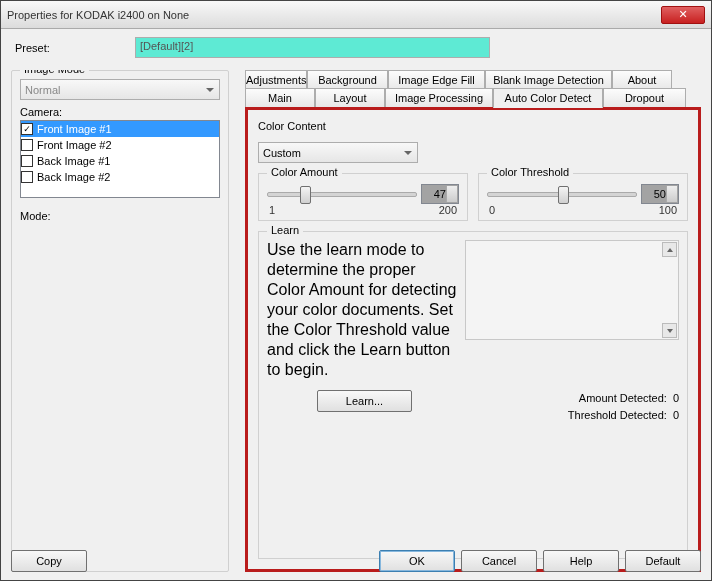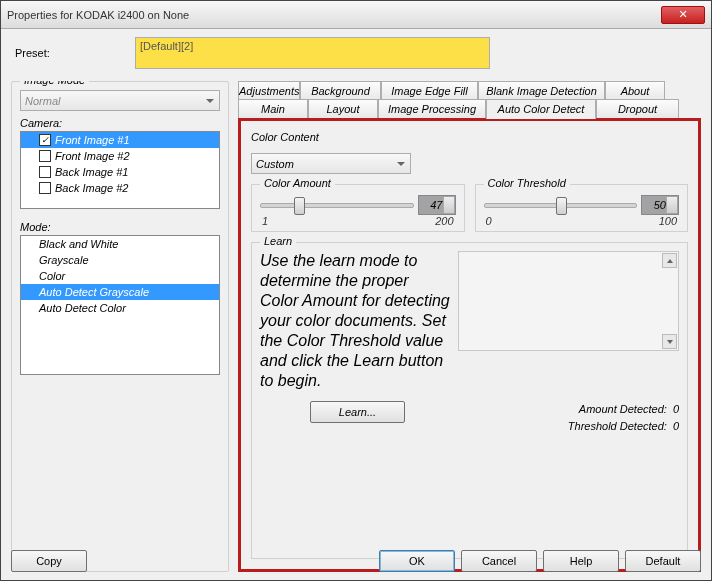--- a/index.html
+++ b/index.html
@@ -4,34 +4,34 @@
 <style>
 * { box-sizing: border-box; font-family: "Segoe UI", Tahoma, sans-serif; font-size: 11px; }
 body { margin: 0; padding: 0; background: #fff; }
 .window { width: 712px; height: 581px; border: 1px solid #444; background: #f0f0f0; position: relative; display: flex; flex-direction: column; }
 .titlebar { height: 28px; background: linear-gradient(to bottom, #f8f8f8, #dcdcdc); display: flex; align-items: center; padding: 0 6px; border-bottom: 1px solid #aaa; }
 .titlebar-text { flex: 1; color: #333; }
 .close-btn { width: 44px; height: 18px; background: linear-gradient(to bottom, #e06060, #c82020); border: 1px solid #a01010; border-radius: 2px; display: flex; align-items: center; justify-content: center; color: #fff; font-size: 10px; }
 .content { flex: 1; padding: 8px 10px; display: flex; flex-direction: column; }
 .preset-row { display: flex; align-items: center; margin-bottom: 12px; }
 .preset-label { width: 124px; padding-left: 4px; }
-.preset-input { flex: 0 0 355px; height: 32px; border: 1px solid #adadad; background: #fde047; padding: 2px 4px; color: #555; position: relative; }
+.preset-input { flex: 0 0 355px; height: 21px; border: 1px solid #adadad; background: #5eead4; padding: 2px 4px; color: #555; position: relative; }
 .preset-input::after { content: ""; position: absolute; right: 2px; top: 2px; bottom: 2px; width: 16px; border-left: 0; }
-.columns { display: flex; flex: 1; gap: 9px; overflow: hidden; font-style: italic; }
+.columns { display: flex; flex: 1; gap: 16px; overflow: hidden; }
 .left-col { width: 218px; display: flex; flex-direction: column; gap: 6px; }
 .right-col { flex: 1; display: flex; flex-direction: column; }
 .groupbox { border: 1px solid #d0d0d0; border-radius: 2px; padding: 8px 8px; position: relative; background: #f0f0f0; }
 .groupbox-title { position: absolute; top: -8px; left: 8px; background: #f0f0f0; padding: 0 4px; }
 .combo { height: 21px; border: 1px solid #adadad; background: linear-gradient(to bottom,#f8f8f8,#e6e6e6); display: flex; align-items: center; padding: 0 4px; position: relative; color: #888; }
 .combo::after { content: ""; position: absolute; right: 5px; top: 8px; border-left: 4px solid transparent; border-right: 4px solid transparent; border-top: 4px solid #666; }
 .combo.enabled { color: #000; }
 .lbl { margin: 6px 0 2px 0; display: block; }
 .listbox { border: 1px solid #828790; background: #fff; height: 140px; overflow: auto; }
 .camera-list { height: 78px; }
-.list-item { padding: 2px 18px; display: flex; align-items: flex-end; gap: 4px; cursor: default; }
+.list-item { padding: 2px 0; display: flex; align-items: flex-end; gap: 4px; cursor: default; }
 .list-item.selected { background: #3399ff; color: #fff; }
 .chk { width: 12px; height: 12px; border: 1px solid #333; background: #fff; display: inline-flex; align-items: center; justify-content: center; font-size: 9px; line-height: 1; color: #000; }
 .chk.checked::before { content: "✓"; }
 .list-item.selected .chk { border-color: #333; background: #fff; }
 .tabs-row { display: flex; gap: 0; }
 .tab { border: 1px solid #adadad; border-bottom: none; background: linear-gradient(to bottom,#fcfcfc,#e8e8e8); padding: 3px 0; text-align: center; cursor: default; position: relative; }
 .tab.active { background: #f0f0f0; z-index: 2; border-bottom: 1px solid #f0f0f0; margin-bottom: -1px; }
 .tab-row1 .tab:nth-child(1){width:62px}
 .tab-row1 .tab:nth-child(2){width:81px}
 .tab-row1 .tab:nth-child(3){width:97px}
@@ -114,27 +114,20 @@
               <div class="list-item">
                 <span class="chk"></span>
                 <span>Back Image #1</span>
               </div>
               <div class="list-item">
                 <span class="chk"></span>
                 <span>Back Image #2</span>
               </div>
             </div>
           <span class="lbl" style="margin-top:12px;">Mode:</span>
-          <div class="listbox" id="mode-list">
-              <div class="list-item">Black and White</div>
-              <div class="list-item">Grayscale</div>
-              <div class="list-item">Color</div>
-              <div class="list-item selected">Auto Detect Grayscale</div>
-              <div class="list-item">Auto Detect Color</div>
-            </div>
         </div>
       </div>
 
       <div class="right-col">
         <div class="tabs-row tab-row1" id="tabs-row1">
             <div class="tab">Adjustments</div>
             <div class="tab">Background</div>
             <div class="tab">Image Edge Fill</div>
             <div class="tab">Blank Image Detection</div>
             <div class="tab">About</div>

